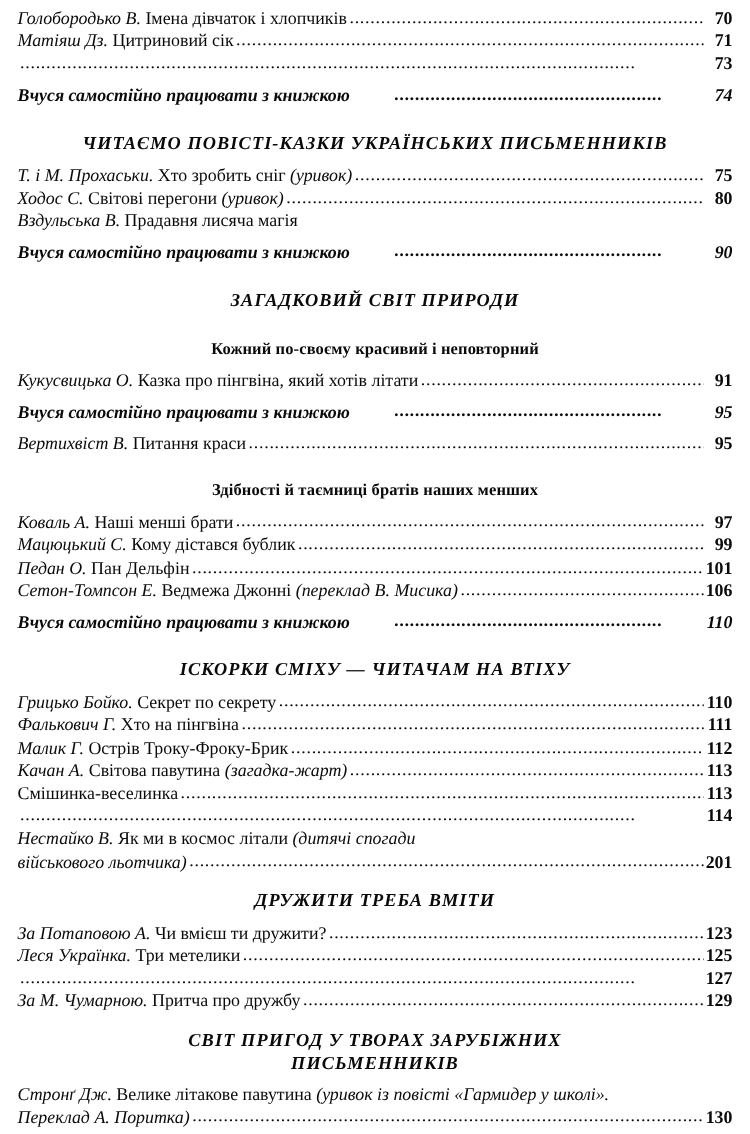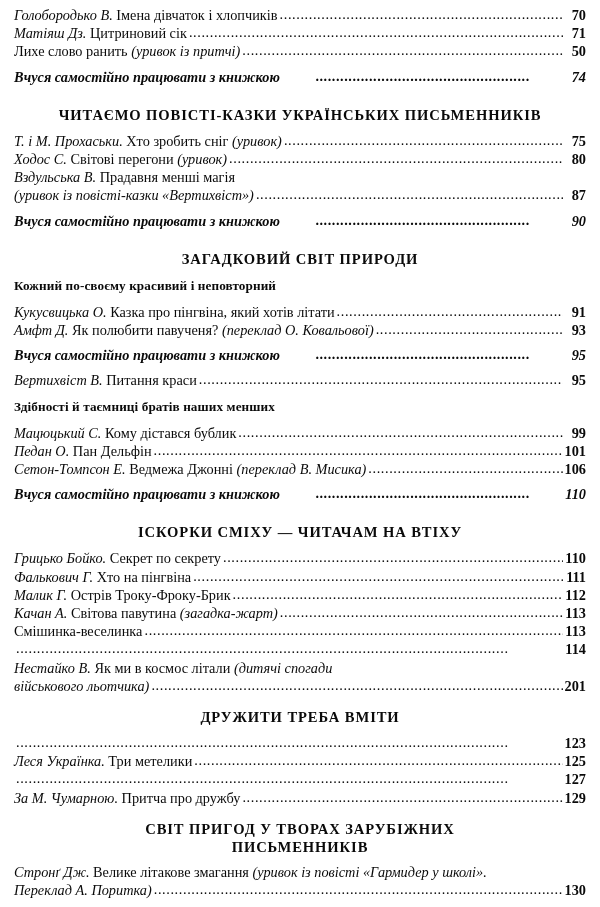--- a/index.html
+++ b/index.html
@@ -29,30 +29,32 @@
   
   .section-head {
     font-weight: bold;
     font-size: 14.6px;
     text-align: center;
     letter-spacing: 0.9px;
     line-height: 19px;
     margin: 13px 0 7px 0;
     text-transform: none;
     white-space: pre-line;
+    font-style: italic;
   }
   .section-head.two-line {
     line-height: 18px;
   }
   .sub-head {
     font-weight: bold;
     font-size: 13.2px;
+    text-align: center;
     line-height: 18px;
     letter-spacing: 0.1px;
-    margin: 8px 0 8px 0;
+    margin: 19px 0 8px 0;
   }
 
   
   .entry {
     display: flex;
     align-items: baseline;
     font-size: 14.3px;
     line-height: 18.2px;
     white-space: nowrap;
   }
@@ -104,82 +106,76 @@
         <span class="txt"><span class="it">Голобородько В.</span> <span class="rm">Імена дівчаток і хлопчиків</span></span>
         <span class="leader"></span>
         <span class="pg">70</span>
       </div>
       <div class="entry">
         <span class="txt"><span class="it">Матіяш Дз.</span> <span class="rm">Цитриновий сік</span></span>
         <span class="leader"></span>
         <span class="pg">71</span>
       </div>
       <div class="entry">
-        <span class="txt"><span class="rm">Лихе слово ранить</span> <span class="it">(уривок із притчі)</span></span>
-        <span class="leader"></span>
-        <span class="pg">50</span>
+        <span class="leader"></span>
+        <span class="pg">73</span>
       </div>
       <div class="gap-sm"></div>
       <div class="entry goal">
         <span class="txt"><span class="bi">Вчуся самостійно працювати з книжкою</span></span>
         <span class="leader"></span>
         <span class="pg">74</span>
       </div>
       <div class="gap-sm"></div>
       <div class="section-head">ЧИТАЄМО ПОВІСТІ-КАЗКИ УКРАЇНСЬКИХ ПИСЬМЕННИКІВ</div>
       <div class="entry">
         <span class="txt"><span class="it">Т. і М. Прохаськи.</span> <span class="rm">Хто зробить сніг</span> <span class="it">(уривок)</span></span>
         <span class="leader"></span>
         <span class="pg">75</span>
       </div>
       <div class="entry">
         <span class="txt"><span class="it">Ходос С.</span> <span class="rm">Світові перегони</span> <span class="it">(уривок)</span></span>
         <span class="leader"></span>
         <span class="pg">80</span>
       </div>
       <div class="entry cont-first">
-        <span class="txt"><span class="it">Вздульська В.</span> <span class="rm">Прадавня менші магія</span></span>
-      </div>
-      <div class="entry">
-        <span class="txt"><span class="it">(уривок із повісті-казки «Вертихвіст»)</span></span>
-        <span class="leader"></span>
-        <span class="pg">87</span>
+        <span class="txt"><span class="it">Вздульська В.</span> <span class="rm">Прадавня лисяча магія</span></span>
       </div>
       <div class="gap-sm"></div>
       <div class="entry goal">
         <span class="txt"><span class="bi">Вчуся самостійно працювати з книжкою</span></span>
         <span class="leader"></span>
         <span class="pg">90</span>
       </div>
       <div class="gap-sm"></div>
       <div class="section-head">ЗАГАДКОВИЙ СВІТ ПРИРОДИ</div>
       <div class="sub-head">Кожний по-своєму красивий і неповторний</div>
       <div class="entry">
         <span class="txt"><span class="it">Кукусвицька О.</span> <span class="rm">Казка про пінгвіна, який хотів літати</span></span>
         <span class="leader"></span>
         <span class="pg">91</span>
       </div>
-      <div class="entry">
-        <span class="txt"><span class="it">Амфт Д.</span> <span class="rm">Як полюбити павученя?</span> <span class="it">(переклад О. Ковальової)</span></span>
-        <span class="leader"></span>
-        <span class="pg">93</span>
-      </div>
       <div class="gap-sm"></div>
       <div class="entry goal">
         <span class="txt"><span class="bi">Вчуся самостійно працювати з книжкою</span></span>
         <span class="leader"></span>
         <span class="pg">95</span>
       </div>
       <div class="gap-sm"></div>
       <div class="entry">
         <span class="txt"><span class="it">Вертихвіст В.</span> <span class="rm">Питання краси</span></span>
         <span class="leader"></span>
         <span class="pg">95</span>
       </div>
       <div class="sub-head">Здібності й таємниці братів наших менших</div>
+      <div class="entry">
+        <span class="txt"><span class="it">Коваль А.</span> <span class="rm">Наші менші брати</span></span>
+        <span class="leader"></span>
+        <span class="pg">97</span>
+      </div>
       <div class="entry">
         <span class="txt"><span class="it">Мацюцький С.</span> <span class="rm">Кому дістався бублик</span></span>
         <span class="leader"></span>
         <span class="pg">99</span>
       </div>
       <div class="entry">
         <span class="txt"><span class="it">Педан О.</span> <span class="rm">Пан Дельфін</span></span>
         <span class="leader"></span>
         <span class="pg">101</span>
       </div>
@@ -228,41 +224,42 @@
       <div class="entry cont-first">
         <span class="txt"><span class="it">Нестайко В.</span> <span class="rm">Як ми в космос літали</span> <span class="it">(дитячі спогади</span></span>
       </div>
       <div class="entry">
         <span class="txt"><span class="it">військового льотчика)</span></span>
         <span class="leader"></span>
         <span class="pg">201</span>
       </div>
       <div class="section-head">ДРУЖИТИ ТРЕБА ВМІТИ</div>
       <div class="entry">
+        <span class="txt"><span class="it">За Потаповою А.</span> <span class="rm">Чи вмієш ти дружити?</span></span>
         <span class="leader"></span>
         <span class="pg">123</span>
       </div>
       <div class="entry">
         <span class="txt"><span class="it">Леся Українка.</span> <span class="rm">Три метелики</span></span>
         <span class="leader"></span>
         <span class="pg">125</span>
       </div>
       <div class="entry">
         <span class="leader"></span>
         <span class="pg">127</span>
       </div>
       <div class="entry">
         <span class="txt"><span class="it">За М. Чумарною.</span> <span class="rm">Притча про дружбу</span></span>
         <span class="leader"></span>
         <span class="pg">129</span>
       </div>
       <div class="section-head two-line">СВІТ ПРИГОД У ТВОРАХ ЗАРУБІЖНИХ
 ПИСЬМЕННИКІВ</div>
       <div class="entry cont-first">
-        <span class="txt"><span class="it">Стронґ Дж.</span> <span class="rm">Велике літакове змагання</span> <span class="it">(уривок із повісті «Гармидер у школі».</span></span>
+        <span class="txt"><span class="it">Стронґ Дж.</span> <span class="rm">Велике літакове павутина</span> <span class="it">(уривок із повісті «Гармидер у школі».</span></span>
       </div>
       <div class="entry">
         <span class="txt"><span class="it">Переклад А. Поритка)</span></span>
         <span class="leader"></span>
         <span class="pg">130</span>
       </div>
     </div>
 </div>
 
 </body></html>

